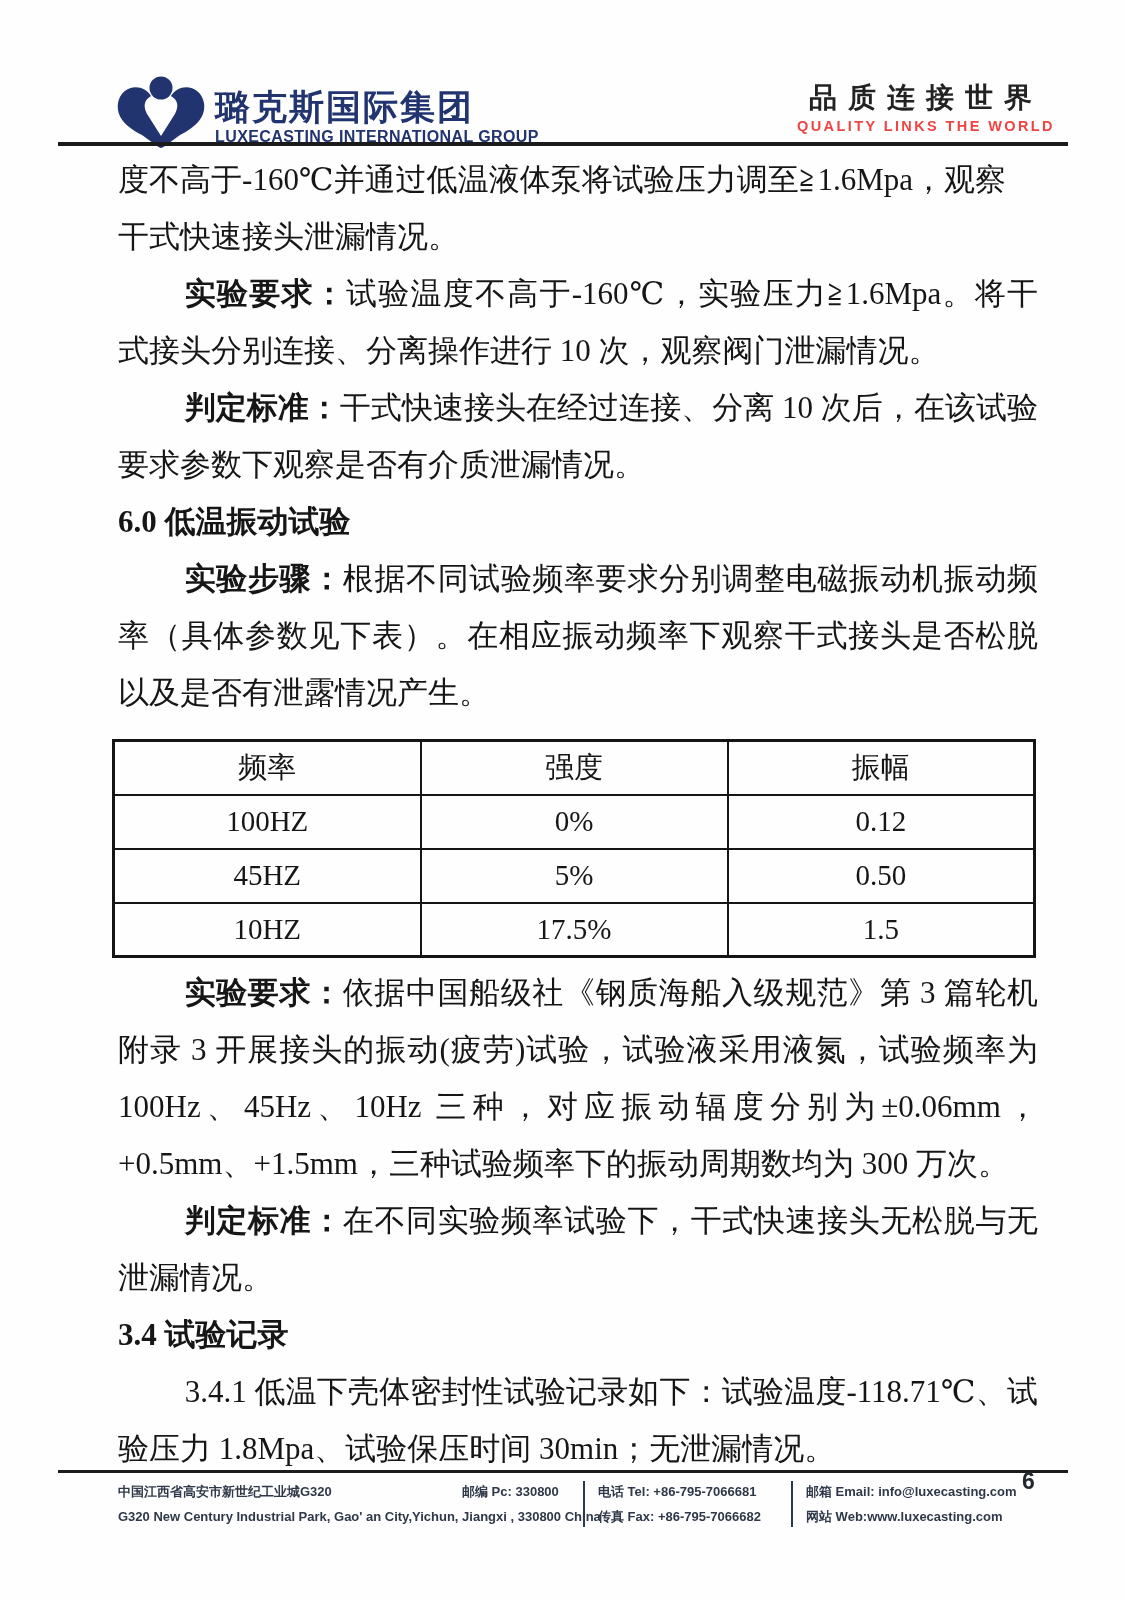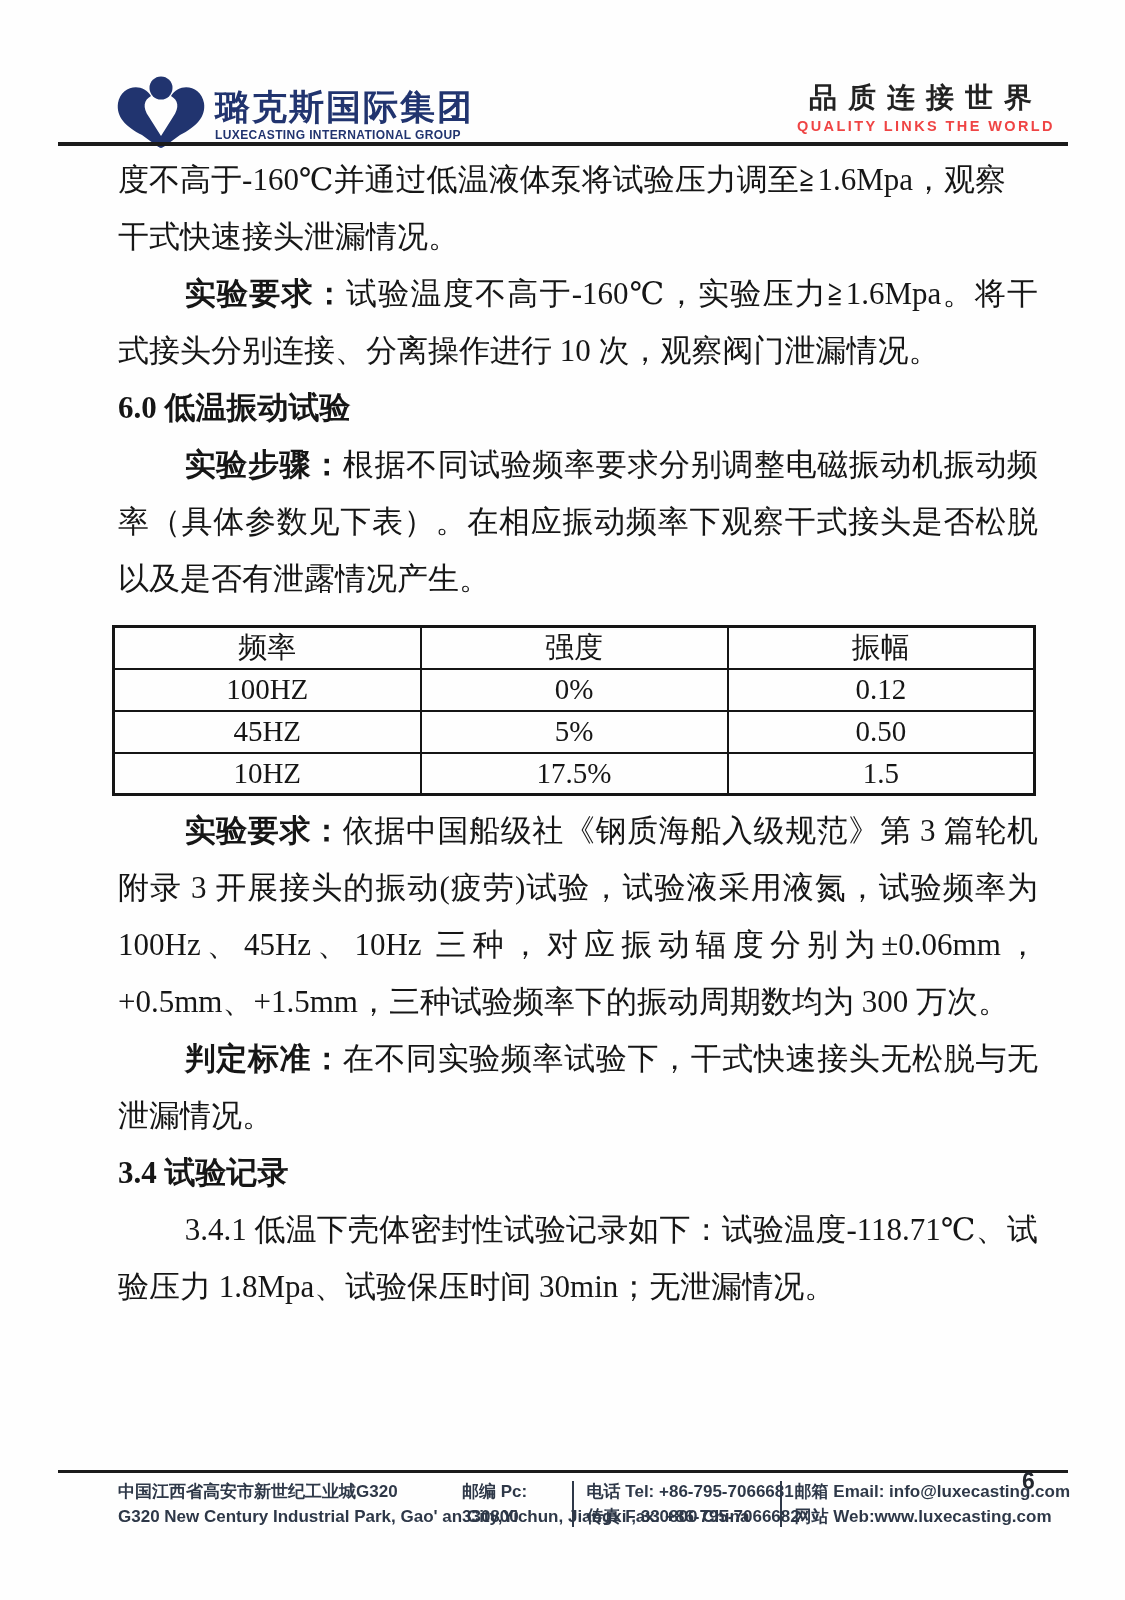--- a/index.html
+++ b/index.html
@@ -23,21 +23,21 @@
   }
   .logo-mark { width: 96px; height: 80px; }
   .logo-text { margin-left: 6px; margin-top: 16px; }
   .logo-cn {
     font-family: "Liberation Sans", sans-serif;
     font-size: 35px; font-weight: bold; color: #21346f;
     letter-spacing: 2px; line-height: 38px; white-space: nowrap;
   }
   .logo-en {
     font-family: "Liberation Sans", sans-serif;
-    font-size: 12px; font-weight: bold; color: #21346f;
+    font-size: 16px; font-weight: bold; color: #21346f;
     letter-spacing: 0.4px; margin-top: 2px; white-space: nowrap;
   }
   .tagline-block { position: absolute; right: 70px; top: 82px; text-align: center; }
   .tagline-cn {
     font-family: "Liberation Sans", sans-serif;
     font-size: 28px; font-weight: bold; color: #222;
     letter-spacing: 11px; white-space: nowrap; line-height: 32px;
   }
   .tagline-en {
     font-family: "Liberation Sans", sans-serif;
@@ -62,21 +62,21 @@
   .sec-heading {
     font-weight: bold; margin-left: 25px; text-align: left;
   }
 
   
   table.vib {
     border-collapse: collapse; table-layout: fixed;
     width: 924px; margin-left: -6px; margin-top: 18px; margin-bottom: 6px;
   }
   table.vib th, table.vib td {
-    border: 2.5px solid #151515; height: 42px;
+    border: 2.5px solid #151515; height: 54px;
     text-align: center; vertical-align: middle;
     font-size: 29px; font-weight: normal; line-height: 1;
     font-family: "Liberation Serif", "DejaVu Serif", serif;
   }
   table.vib { border: 3px solid #151515; }
   .p-last { margin-top: 8px; }
 
   
   .footer-rule {
     position: absolute; left: 58px; top: 1470px;
@@ -84,21 +84,21 @@
   }
   .page-number {
     position: absolute; left: 1022px; top: 1468px;
     font-family: "Liberation Sans", sans-serif;
     font-size: 23px; font-weight: bold; color: #23272e;
   }
   .footer {
     position: absolute; left: 60px; top: 1479px; width: 1010px;
     display: flex; align-items: flex-start;
     font-family: "Liberation Sans", sans-serif;
-    font-size: 17px; font-weight: bold; color: #2e3848;
+    font-size: 13px; font-weight: bold; color: #2e3848;
     line-height: 25px;
   }
   .f-col1 { width: 402px; padding-left: 58px; }
   .f-col2 { width: 108px; }
   .f-sep {
     width: 2px; height: 46px; background: #2e3848;
     margin: 2px 13px 0 13px; flex: none;
   }
   .f-col3 { width: 180px; white-space: nowrap; }
   .f-col4 { flex: 1; white-space: nowrap; }
@@ -124,20 +124,21 @@
     <div class="tagline-cn">品质连接世界</div>
     <div class="tagline-en">QUALITY LINKS THE WORLD</div>
   </div>
   <div class="header-rule"></div>
 
   <main class="content">
     <p class="p-cont">度不高于-160℃并通过低温液体泵将试验压力调至≧1.6Mpa，观察干式快速接头泄漏情况。</p>
 
     <p class="p-indent"><span class="lead">实验要求：</span><span>试验温度不高于-160℃，实验压力≧1.6Mpa。将干式接头分别连接、分离操作进行 10 次，观察阀门泄漏情况。</span></p>
 
+    <p class="p-indent"><span class="lead">判定标准：</span><span>干式快速接头在经过连接、分离 10 次后，在该试验要求参数下观察是否有介质泄漏情况。</span></p>
 
     <p class="sec-heading">6.0 低温振动试验</p>
 
     <p class="p-indent"><span class="lead">实验步骤：</span><span>根据不同试验频率要求分别调整电磁振动机振动频率（具体参数见下表）。在相应振动频率下观察干式接头是否松脱以及是否有泄露情况产生。</span></p>
 
     <table class="vib">
       <thead>
         <tr>
           <th>频率</th>
           <th>强度</th>

